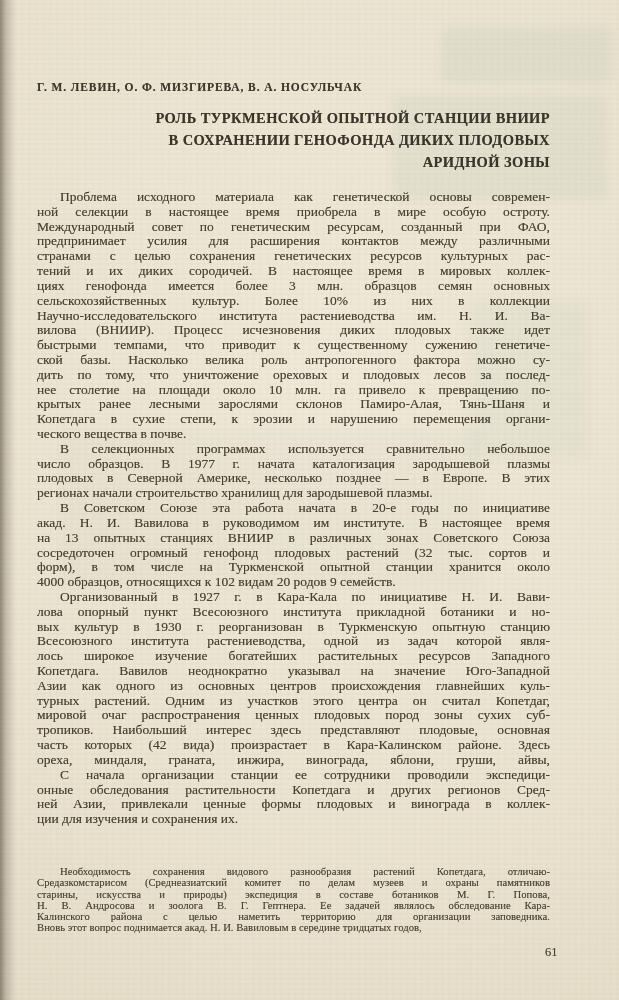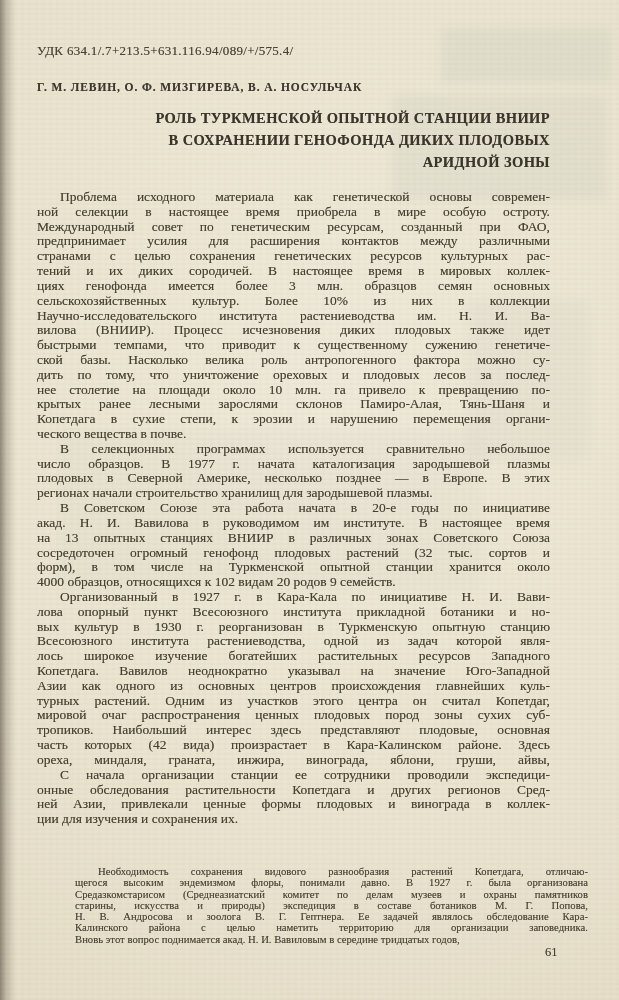--- a/index.html
+++ b/index.html
@@ -56,21 +56,20 @@
   .bodytext {
     position: absolute; left: 37px; top: 190px; width: 513px;
     font-size: 13.5px; color: #474132;
     text-shadow: 0 0 0.5px rgba(71,65,50,0.5);
   }
   .bodytext .line { height: 14.82px; line-height: 14.82px; }
   .footnote {
     position: absolute; left: 37px; top: 866px; width: 513px;
     font-size: 10.7px; color: #4a4436;
     text-shadow: 0 0 0.4px rgba(74,68,54,0.5);
-    margin-left: 38px;
   }
   .footnote .line { height: 11.3px; line-height: 11.3px; }
 
   .line { text-align: justify; text-align-last: justify; white-space: nowrap; overflow: visible; }
   .line.first { text-indent: 23px; }
   .line.last { text-align-last: left; white-space: normal; }
 
   .pageno {
     position: absolute; top: 945px; left: 545px;
     font-size: 12.5px; color: #453f31;
@@ -81,21 +80,20 @@
 <body>
 
 <div class="page">
   <div class="grain"></div>
   <div class="bleed b1"></div>
   <div class="bleed b2"></div>
   <div class="bleed b3"></div>
   <div class="bleed b4"></div>
   <div class="gutter"></div>
 
-  <div class="udc">УДК 634.1/.7+213.5+631.116.94/089/+/575.4/</div>
 
   <div class="authors">Г. М. ЛЕВИН, О. Ф. МИЗГИРЕВА, В. А. НОСУЛЬЧАК</div>
 
   <div class="title">
     <div>РОЛЬ ТУРКМЕНСКОЙ ОПЫТНОЙ СТАНЦИИ ВНИИР</div>
     <div>В СОХРАНЕНИИ ГЕНОФОНДА ДИКИХ ПЛОДОВЫХ</div>
     <div>АРИДНОЙ ЗОНЫ</div>
   </div>
 
   <div class="bodytext" id="article-body">
@@ -150,21 +148,20 @@
         <div class="line first">С начала организации станции ее сотрудники проводили экспедици-</div>
         <div class="line">онные обследования растительности Копетдага и других регионов Сред-</div>
         <div class="line">ней Азии, привлекали ценные формы плодовых и винограда в коллек-</div>
         <div class="line last">ции для изучения и сохранения их.</div>
       </div>
     </div>
 
   <div class="footnote" id="footnote-block">
       <div class="para">
         <div class="line first">Необходимость сохранения видового разнообразия растений Копетдага, отличаю-</div>
-        <div class="line">щегося высоким эндемизмом флоры, понимали давно. В 1927 г. была организована</div>
         <div class="line">Средазкомстарисом (Среднеазиатский комитет по делам музеев и охраны памятников</div>
         <div class="line">старины,  искусства и природы)  экспедиция  в составе  ботаников  М. Г. Попова,</div>
         <div class="line">Н. В. Андросова и зоолога В. Г. Гептнера. Ее задачей являлось обследование Кара-</div>
         <div class="line">Калинского района  с целью наметить территорию  для организации  заповедника.</div>
         <div class="line last">Вновь этот вопрос поднимается акад. Н. И. Вавиловым в середине тридцатых годов,</div>
       </div>
     </div>
 
   <div class="pageno">61</div>
 </div>

